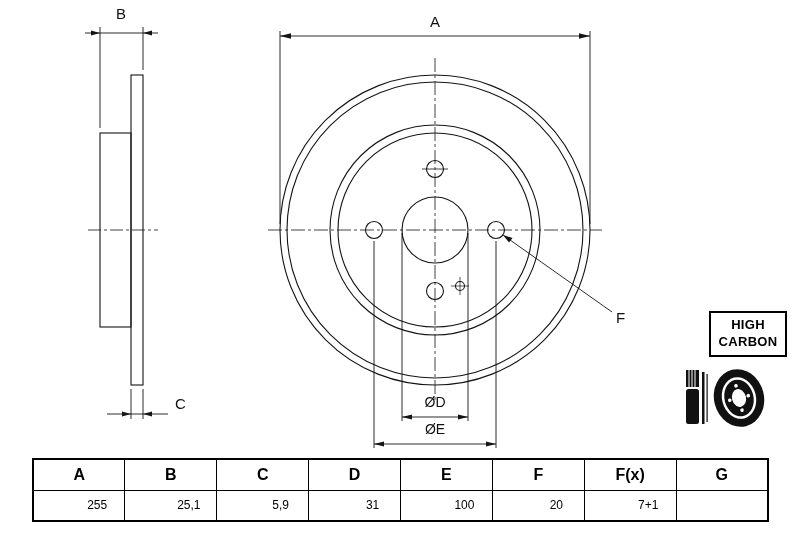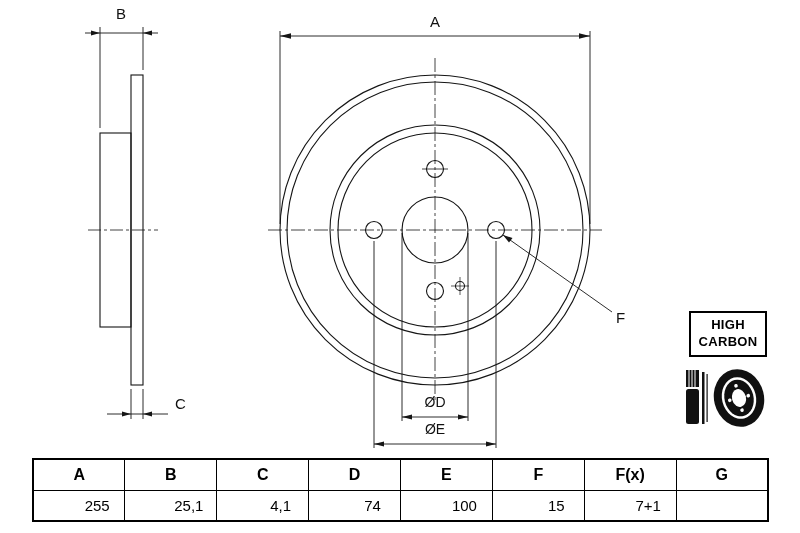--- a/index.html
+++ b/index.html
@@ -8,21 +8,21 @@
     background: #ffffff;
     font-family: "Liberation Sans", sans-serif;
     overflow: hidden;
     color: #000;
   }
   .stage { position: relative; width: 800px; height: 533px; background: #fff; }
 
   .drawing-svg { position: absolute; left: 0; top: 0; }
 
   .hc-badge {
-    position: absolute; left: 689px; top: 311px;
+    position: absolute; left: 709px; top: 311px;
     width: 78px; height: 46px;
     border: 2px solid #000;
     background: #fff;
     display: flex; flex-direction: column;
     align-items: center; justify-content: center;
     font-weight: bold; font-size: 13px; line-height: 1.3;
     letter-spacing: 0.3px;
   }
 
   .brake-icon { position: absolute; left: 682px; top: 365px; }
@@ -35,21 +35,21 @@
     background: #fff;
   }
   table.dims th, table.dims td {
     border: 1px solid #000;
     text-align: center;
     height: 31px;
     font-size: 16px;
     vertical-align: middle;
   }
   table.dims th { font-weight: bold; }
-  table.dims td { font-weight: normal; font-size: 15px; padding-left: 36px; }
+  table.dims td { font-weight: normal; font-size: 12px; padding-left: 36px; }
 
   svg text {
     font-family: "Liberation Sans", sans-serif;
     fill: #111;
   }
 </style>
 </head>
 <body>
 
 <div class="stage">
@@ -175,23 +175,23 @@
         <th>E</th>
         <th>F</th>
         <th>F(x)</th>
         <th>G</th>
       </tr>
     </thead>
     <tbody>
       <tr>
         <td>255</td>
         <td>25,1</td>
-        <td>4,1</td>
-        <td>74</td>
+        <td>5,9</td>
+        <td>31</td>
         <td>100</td>
-        <td>15</td>
+        <td>20</td>
         <td>7+1</td>
         <td></td>
       </tr>
     </tbody>
   </table>
 
 </div>
 
 </body></html>

